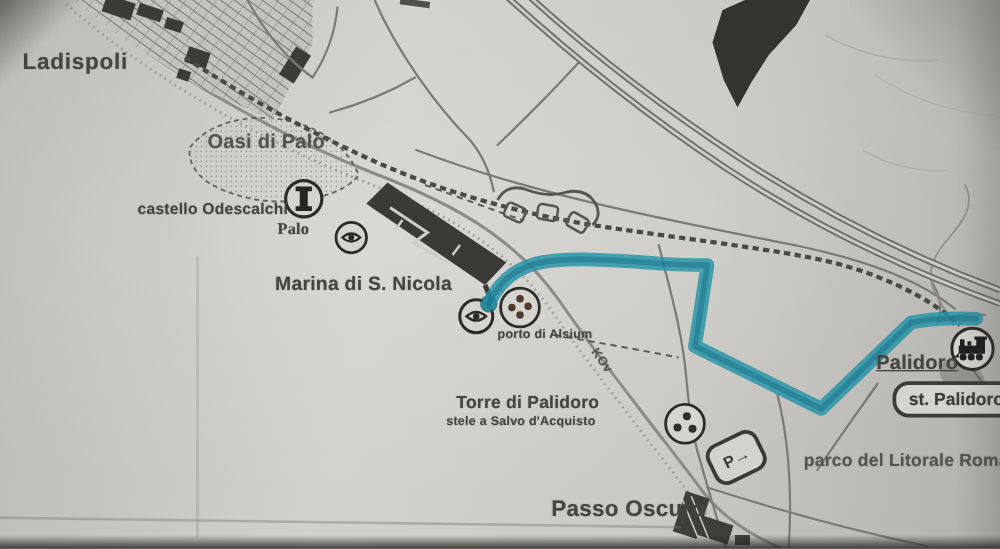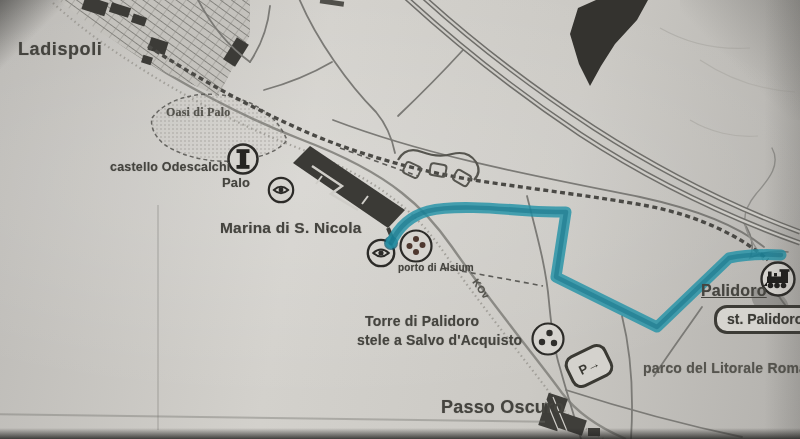--- a/index.html
+++ b/index.html
@@ -187,27 +187,27 @@
   </g>
 
   <g fill="none" stroke-linecap="round" stroke-linejoin="round">
     <circle cx="391" cy="243" r="7" fill="#135f74" opacity=".75"></circle>
     <path d="M391 243 C398 228,410 216,428 211 C452 205,492 208,530 211 C545 212,558 212,566 212 L556 277 L657 327 L729 258 C744 255,762 254,781 255" stroke-width="11" opacity=".82" stroke="#2392a7"></path>
     <path d="M391 243 C398 228,410 216,428 211 C452 205,492 208,530 211 C545 212,558 212,566 212 L556 277 L657 327 L729 258 C744 255,762 254,781 255" stroke-width="4.5" opacity=".5" stroke="#136f86"></path>
   </g>
 </svg>
 
 <div class="lbl" style="left:18px;top:40px;font-size:18px;letter-spacing:.6px;">Ladispoli</div>
-<div class="lbl light" style="left:166px;top:106px;font-size:12px;font-family:Liberation Serif, serif;">Oasi di Palo</div>
+<div class="lbl light" style="left:166px;top:106px;font-size:16px;">Oasi di Palo</div>
 <div class="lbl" style="left:110px;top:161px;font-size:12.5px;text-align:center;">castello Odescalchi</div>
-<div class="lbl" style="left:222px;top:176px;font-size:13px;">Palo</div>
+<div class="lbl" style="left:222px;top:176px;font-size:13px;font-family:Liberation Serif, serif;">Palo</div>
 <div class="lbl" style="left:220px;top:220px;font-size:15.5px;">Marina di S. Nicola</div>
 <div class="lbl" style="left:398px;top:263px;font-size:10px;">porto di Alsium</div>
 <div class="lbl" style="left:365px;top:314px;font-size:14px;">Torre di Palidoro</div>
-<div class="lbl" style="left:357px;top:333px;font-size:14px;">stele a Salvo d'Acquisto</div>
+<div class="lbl" style="left:357px;top:333px;font-size:10px;">stele a Salvo d'Acquisto</div>
 <div class="lbl light" style="left:470px;top:284px;font-size:10px;transform:rotate(55deg);">KOv</div>
 <div class="lbl" style="left:441px;top:398px;font-size:18px;">Passo Oscuro</div>
 <div class="lbl" style="left:701px;top:283px;font-size:16px;text-decoration:underline;">Palidoro</div>
 <div class="lbl light" style="left:643px;top:361px;font-size:14px;">parco del Litorale Roma</div>
 
 <div class="badge">
   <span>st. Palidoro</span>
 </div>
 
 <div class="crease"></div>

